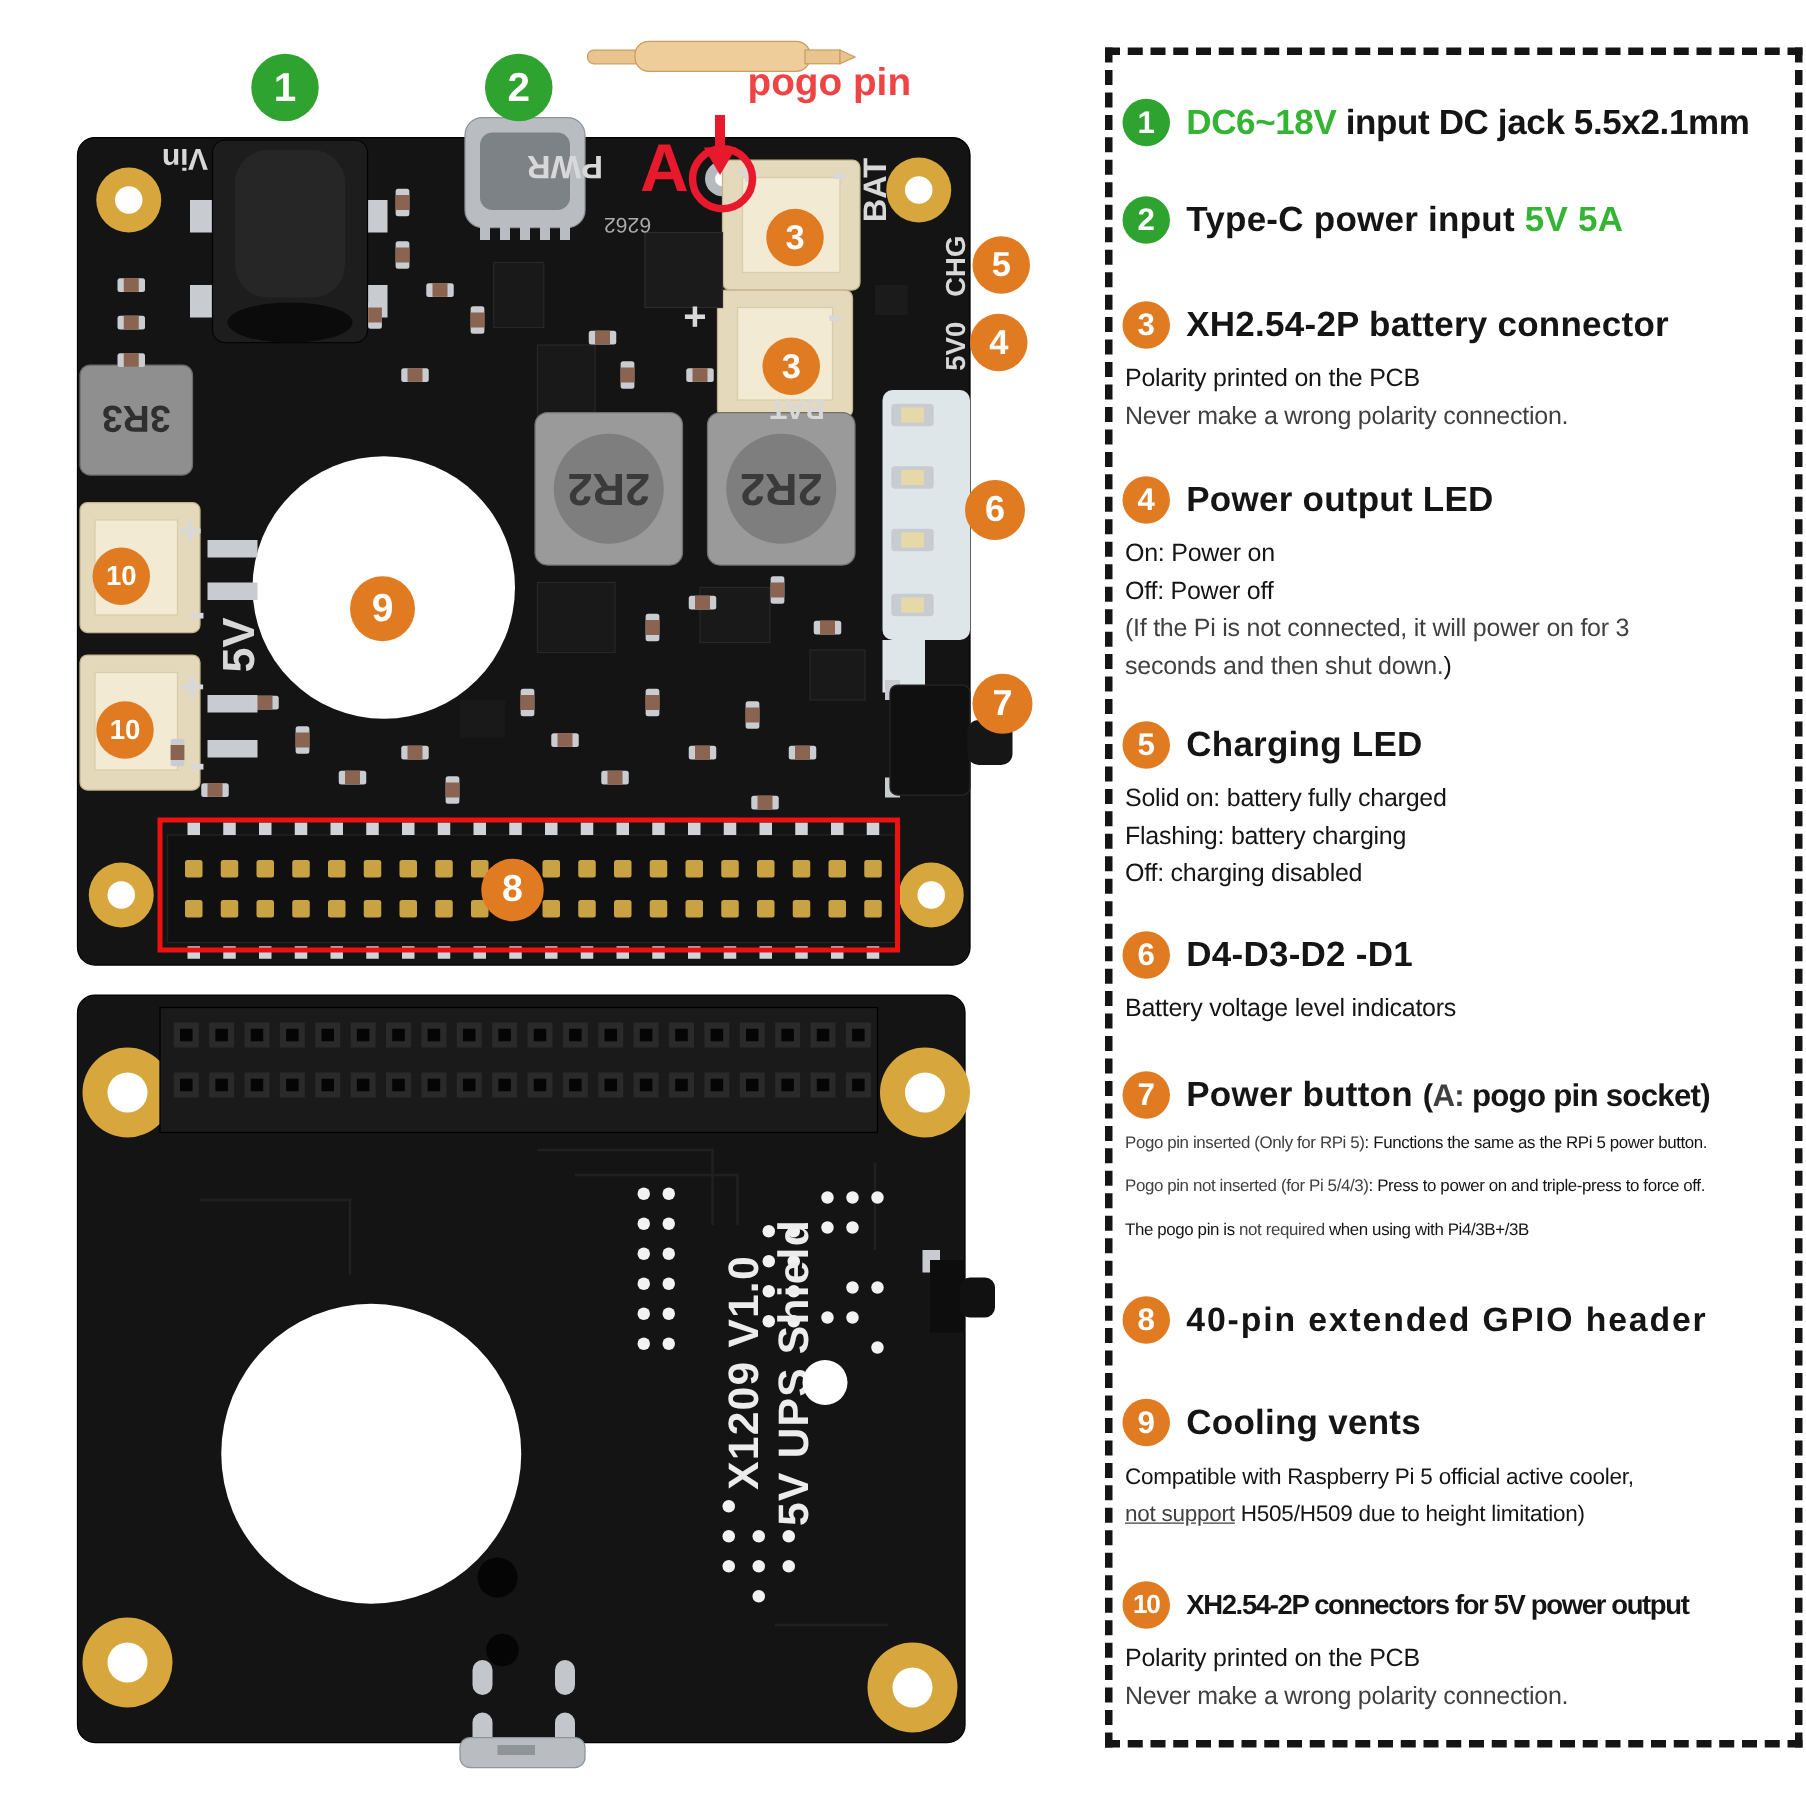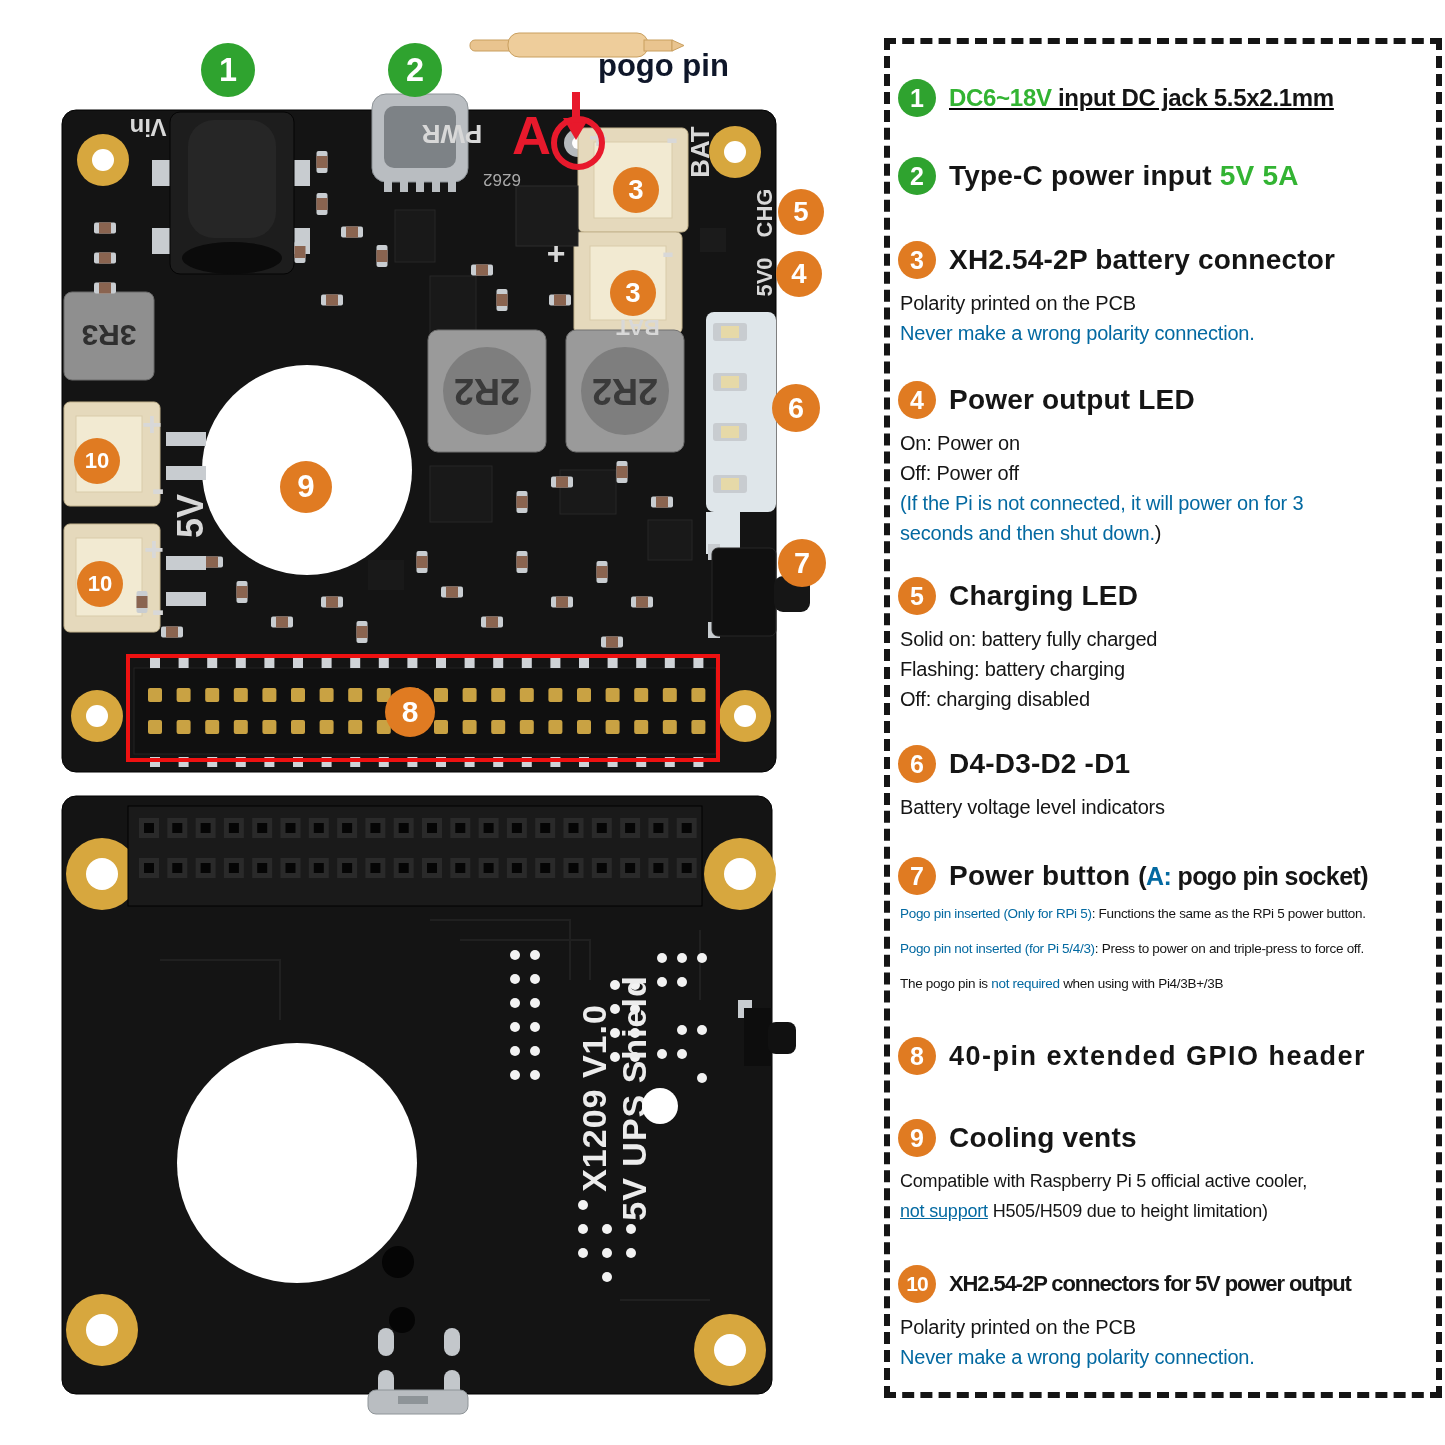--- a/index.html
+++ b/index.html
@@ -5,43 +5,43 @@
   html,body{margin:0;padding:0;background:#fff;}
   .stage{position:relative;width:1445px;height:1445px;background:#fff;overflow:hidden;
          font-family:"Liberation Sans",sans-serif;}
   svg text{font-family:"Liberation Sans",sans-serif;}
   
   .marker{position:absolute;border-radius:50%;display:flex;align-items:center;justify-content:center;
           color:#fff;font-weight:bold;z-index:30;}
   .marker.green{background:#2FA32F;}
   .marker.orange{background:#E07B22;}
   
-  .pogo-label{position:absolute;left:598px;top:48px;color:#0f172a;font-size:31px;font-weight:bold;z-index:25;}
+  .pogo-label{position:absolute;left:598px;top:48px;color:#ef4444;font-size:31px;font-weight:bold;z-index:25;}
   .socket-a{position:absolute;left:512px;top:104px;color:#E8192C;font-size:54px;font-weight:bold;z-index:25;}
   
   .legend{position:absolute;left:884px;top:38px;width:546px;height:1348px;
           border:6px dashed #151515;background:#fff;z-index:20;}
   .item{position:absolute;left:8px;width:532px;}
   .trow{display:flex;align-items:center;gap:13px;height:40px;}
   .badge{flex:0 0 38px;width:38px;height:38px;border-radius:50%;display:flex;align-items:center;
          justify-content:center;color:#fff;font-size:25px;font-weight:bold;}
   .badge.green{background:#2FA32F;}
   .badge.orange{background:#E07B22;}
   .title{font-size:28px;font-weight:bold;letter-spacing:.2px;white-space:nowrap;}
-  .item[data-num="1"] .title{font-size:24px;letter-spacing:-.3px;text-decoration:underline;}
+  .item[data-num="1"] .title{font-size:28px;letter-spacing:-.3px;}
   .item[data-num="8"] .title{font-size:27px;letter-spacing:1.5px;}
   .item[data-num="10"] .title{font-size:22px;letter-spacing:-1.1px;}
   .item[data-num="10"] .badge{font-size:21px;letter-spacing:-1px;}
   .item[data-num="7"] .title .seg:nth-child(n+2){font-size:25px;letter-spacing:-.6px;}
   .sub{font-size:20px;line-height:30px;letter-spacing:-.2px;white-space:nowrap;margin-left:2px;}
   .subs{margin-top:8px;}
   .item[data-num="9"] .sub{font-size:18px;}
   .item[data-num="7"] .subs{margin-top:0;}
   .item[data-num="7"] .sub{font-size:13.5px;line-height:35px;letter-spacing:-.3px;}
-  .c-black{color:#151515;} .c-red{color:#0369a1;} .c-green{color:#33B433;}
+  .c-black{color:#151515;} .c-red{color:#404040;} .c-green{color:#33B433;}
   .u{text-decoration:underline;margin-top:11px;}
 </style>
 </head>
 <body>
 
 <div class="stage">
 
   <svg width="1445" height="1445" viewBox="0 0 1445 1445" style="position:absolute;left:0;top:0;">
     <defs>
       <g id="pv">

